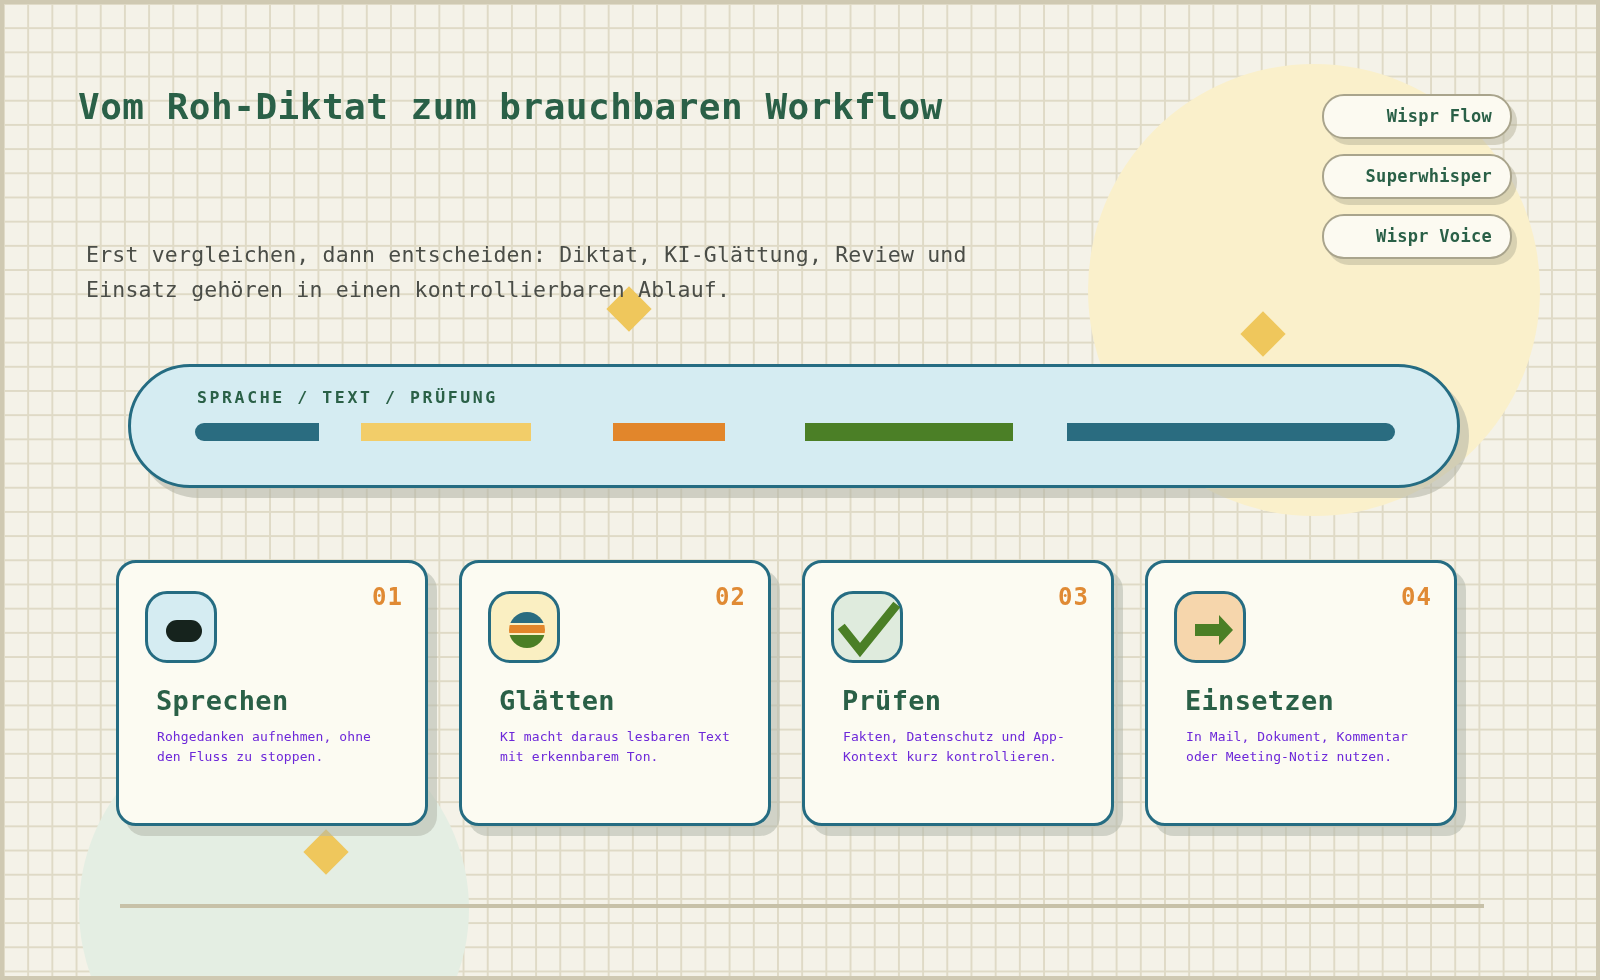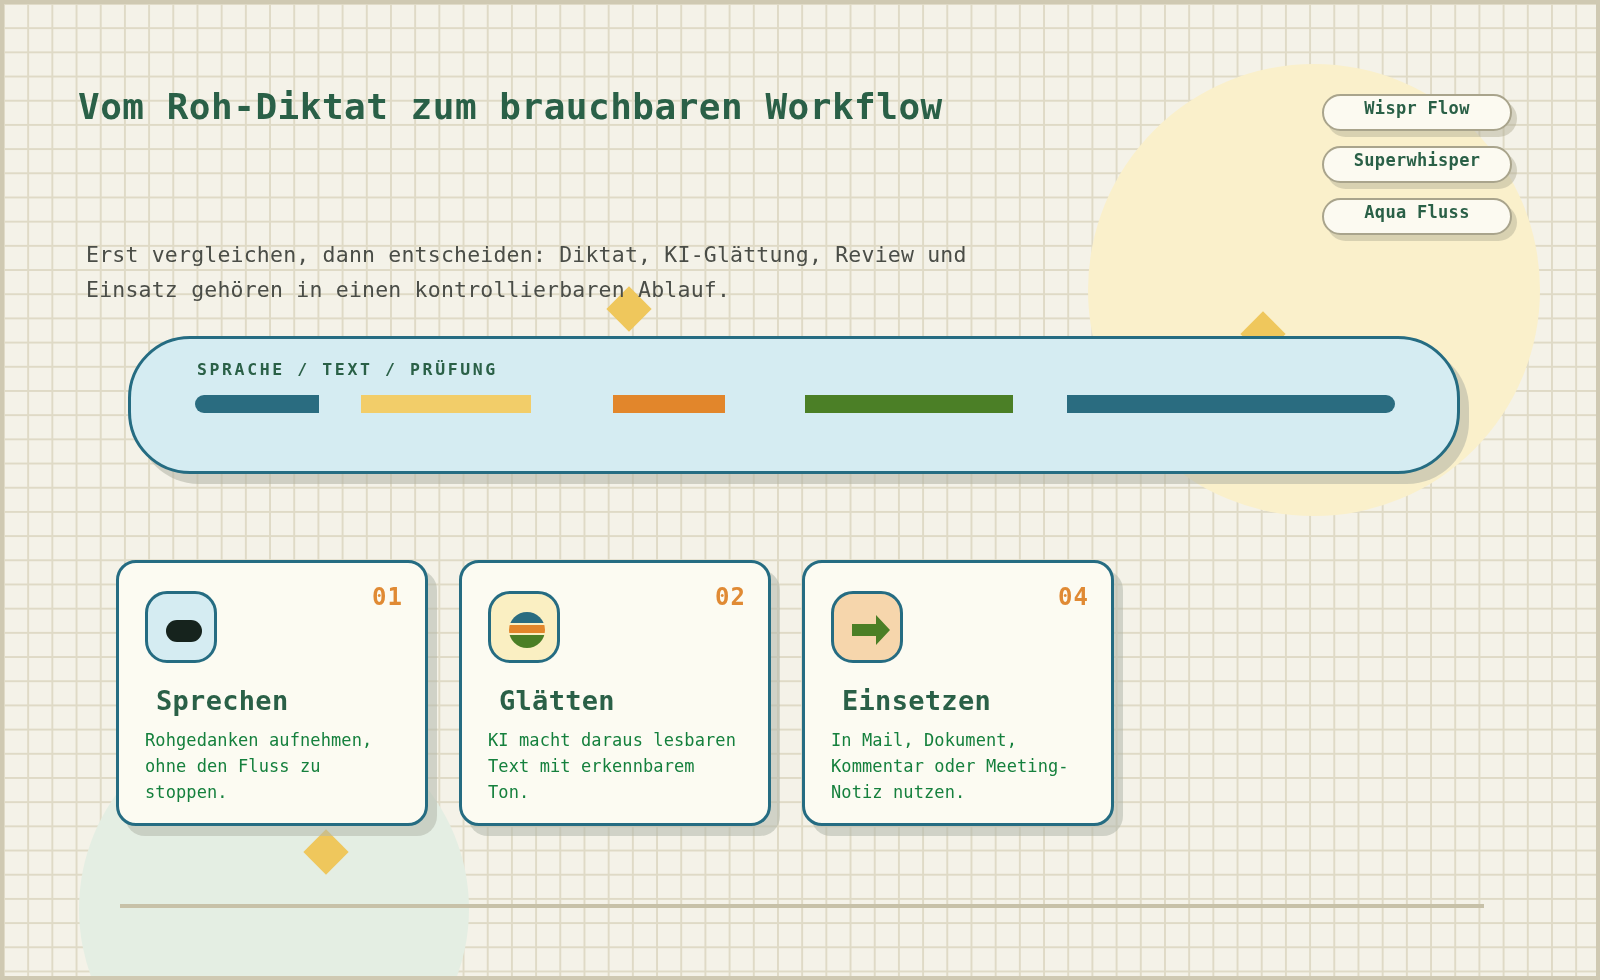--- a/index.html
+++ b/index.html
@@ -80,37 +80,37 @@
     display: flex;
     flex-direction: column;
     gap: 15px;
     align-items: flex-end;
   }
   .badge {
     position: relative;
     background: #FCFAF1;
     border: 2.2px solid #A9A48C;
     border-radius: 22px;
-    padding: 2px 18px 11px;
+    padding: 10px 18px 11px;
     font-size: 17px;
     font-weight: bold;
     color: #2A6047;
     box-shadow: 5px 6px 0 rgba(176,170,146,0.45);
     white-space: nowrap;
     letter-spacing: 0.3px;
     min-width: 150px;
-    text-align: center;
+    text-align: right;
   }
 
   
   #banner {
     position: absolute;
-    left: 124px; top: 332px;
+    left: 124px; top: 360px;
     width: 1332px;
-    height: 138px;
+    height: 124px;
     box-sizing: border-box;
     background: #D5ECF2;
     border: 3.4px solid #256C82;
     border-radius: 62px;
     box-shadow: 9px 10px 0 rgba(176,178,164,0.55);
   }
   #banner-label {
     position: absolute;
     left: 66px; top: 21px;
     font-size: 16.5px;
@@ -167,24 +167,24 @@
   }
   .icon-svg { position: absolute; left: -12px; top: -12px; }
   .card-title {
     margin: 22px 11px 0;
     font-size: 27px;
     font-weight: bold;
     color: #2A6047;
     letter-spacing: 0.3px;
   }
   .card-desc {
-    margin: 11px 0 0;
-    font-size: 17px;
+    margin: 11px 12px 0;
+    font-size: 13px;
     line-height: 1.53;
-    color: #15803d;
+    color: #6d28d9;
     letter-spacing: 0.1px;
   }
 
   
   #footer-rule {
     position: absolute;
     left: 116px; top: 900px;
     width: 1364px;
     height: 3.5px;
     background: #C7C1A8;
@@ -206,21 +206,21 @@
   <p id="subhead">Erst vergleichen, dann entscheiden: Diktat, KI-Glättung, Review und Einsatz gehören in einen kontrollierbaren Ablauf.</p>
 
   <div id="badges">
     <div class="badge">
       <span>Wispr Flow</span>
     </div>
     <div class="badge">
       <span>Superwhisper</span>
     </div>
     <div class="badge">
-      <span>Aqua Fluss</span>
+      <span>Wispr Voice</span>
     </div>
   </div>
 
   <div id="banner">
     <div id="banner-label">SPRACHE / TEXT / PRÜFUNG</div>
     <div id="banner-bars">
         <div class="bar" style="left: 0px; width: 124px; background: rgb(42, 108, 128); border-radius: 9px 0px 0px 9px;"></div>
         <div class="bar" style="left: 166px; width: 170px; background: rgb(242, 205, 105); border-radius: 0px;"></div>
         <div class="bar" style="left: 418px; width: 112px; background: rgb(226, 134, 43); border-radius: 0px;"></div>
         <div class="bar" style="left: 610px; width: 208px; background: rgb(75, 127, 38); border-radius: 0px;"></div>
@@ -254,20 +254,30 @@
             <rect x="28" y="28" width="40" height="13" fill="#2A6C80"></rect>
             <rect x="28" y="43" width="40" height="8" fill="#E2862B"></rect>
             <rect x="28" y="53" width="40" height="15" fill="#4B7F26"></rect>
           </g>
         </svg>
       </div>
       <div class="card-title">Glätten</div>
       <div class="card-desc">KI macht daraus lesbaren Text mit erkennbarem Ton.</div>
     </div>
 
+    <div class="card">
+      <div class="card-num">03</div>
+      <div class="icon-box" style="background:#DFEBDD">
+        <svg class="icon-svg" width="96" height="96" viewBox="0 0 96 96" aria-hidden="true">
+          <path d="M22 48 L38 68 L72 26" fill="none" stroke="#4B7F26" stroke-width="9" stroke-linecap="square" stroke-linejoin="miter"></path>
+        </svg>
+      </div>
+      <div class="card-title">Prüfen</div>
+      <div class="card-desc">Fakten, Datenschutz und App-Kontext kurz kontrollieren.</div>
+    </div>
 
     <div class="card">
       <div class="card-num">04</div>
       <div class="icon-box" style="background:#F6D6AC">
         <svg class="icon-svg" width="96" height="96" viewBox="0 0 96 96" aria-hidden="true">
           <path d="M30 42 L54 42 L54 33 L68 48 L54 63 L54 54 L30 54 Z" fill="#4B7F26"></path>
         </svg>
       </div>
       <div class="card-title">Einsetzen</div>
       <div class="card-desc">In Mail, Dokument, Kommentar oder Meeting-Notiz nutzen.</div>

